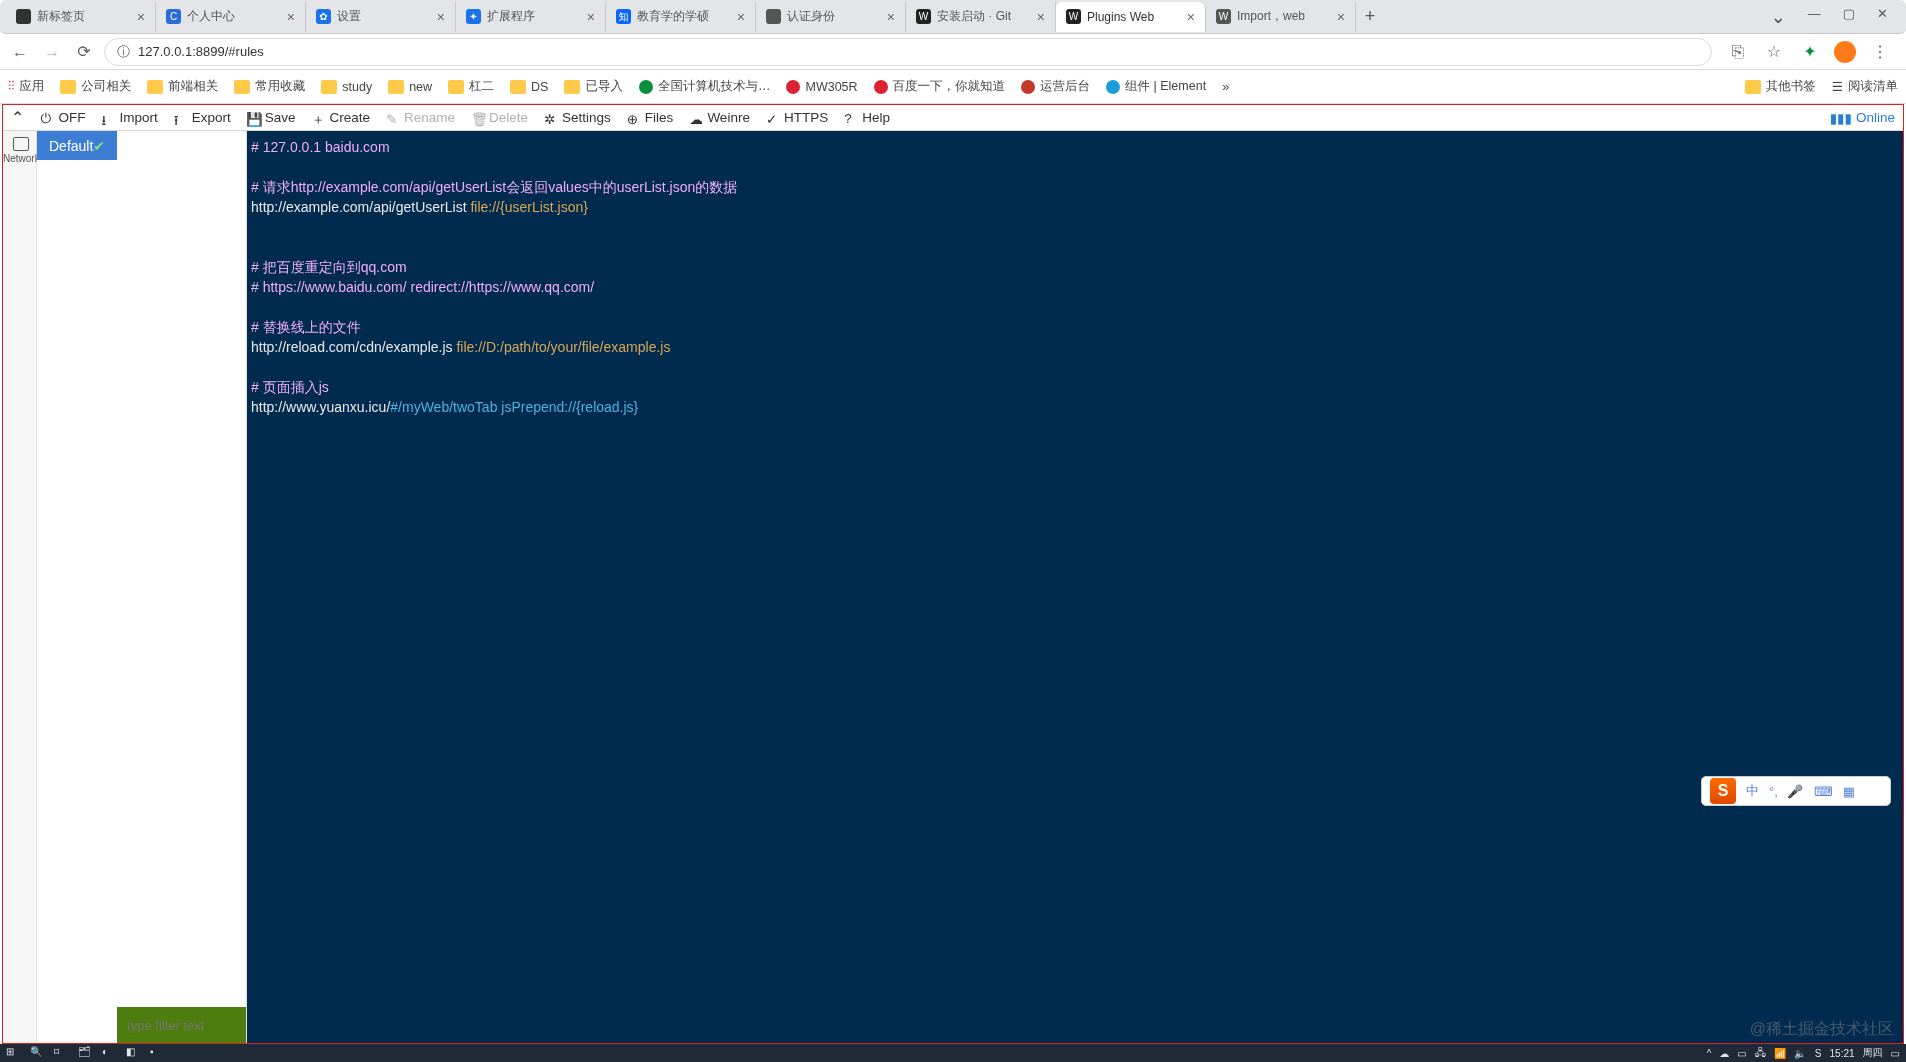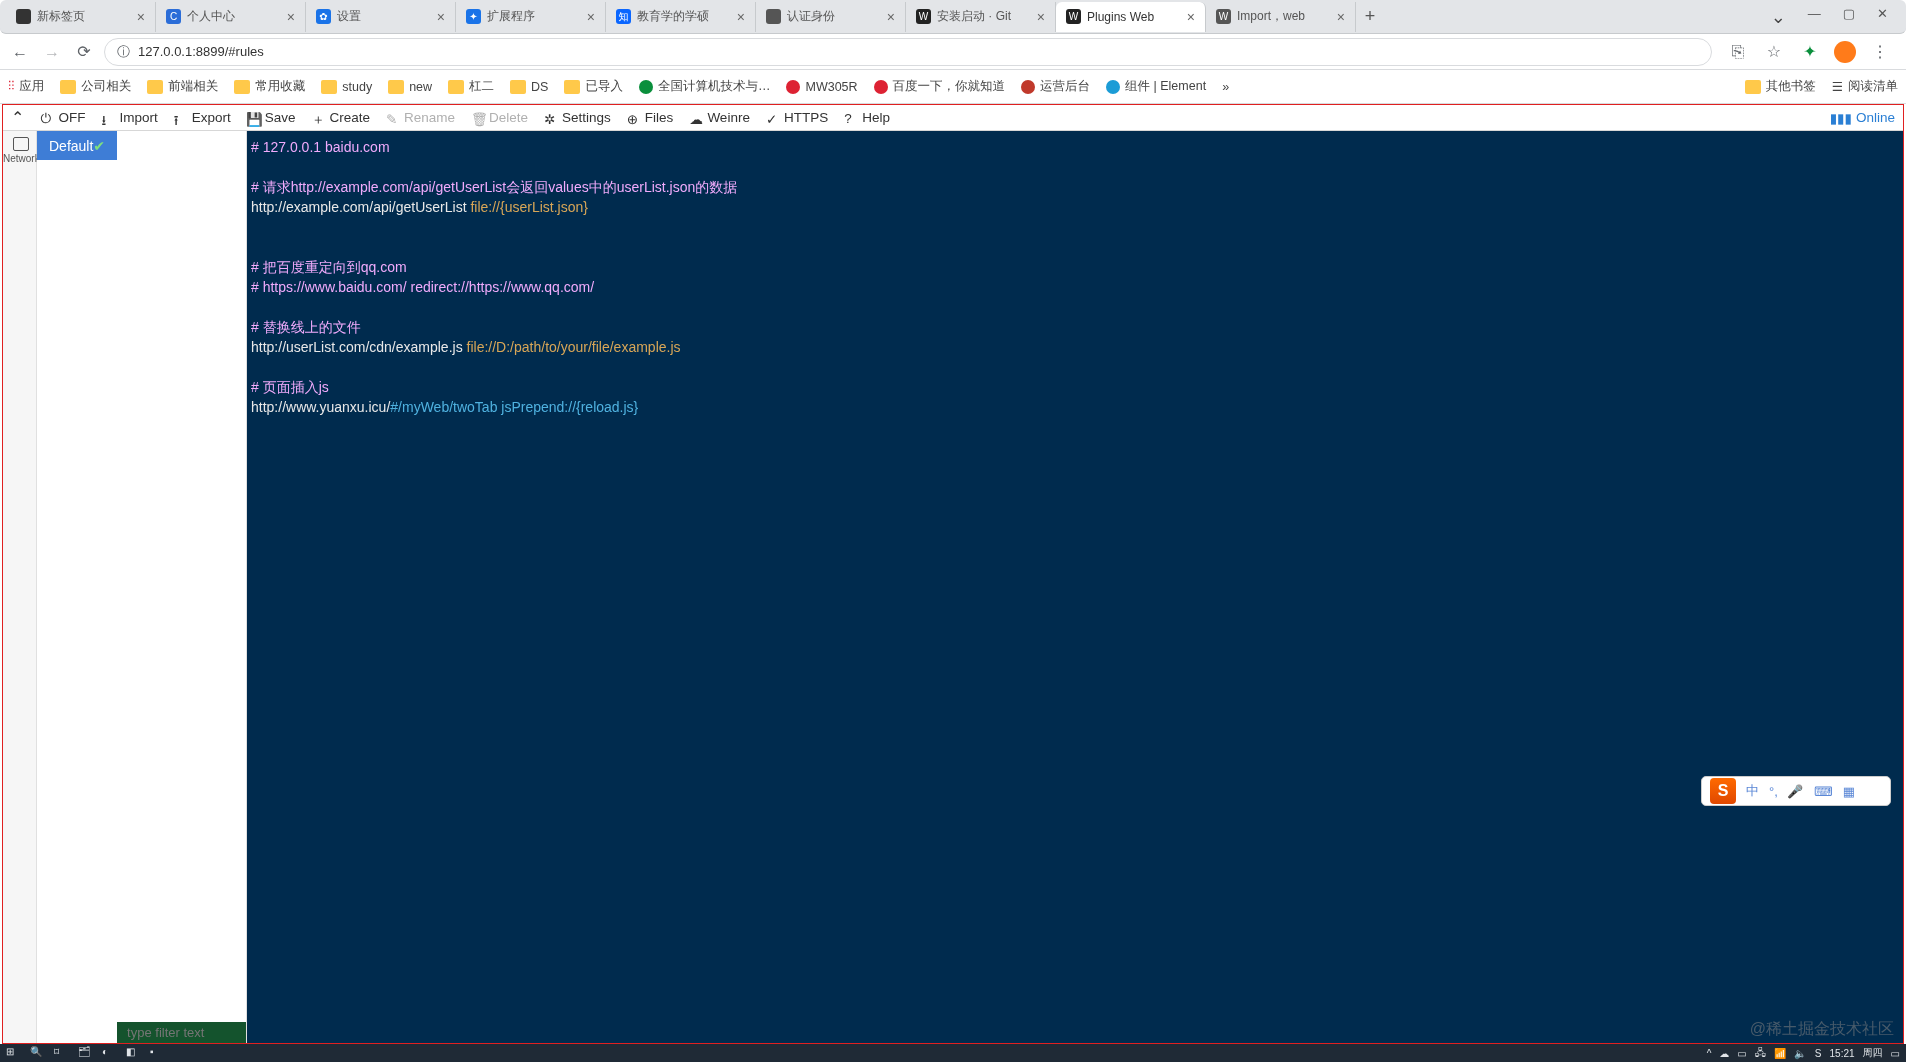--- a/index.html
+++ b/index.html
@@ -38,21 +38,21 @@
 
 .app-body { flex:1; display:flex; min-height:0; }
 .vtabs { width:34px; background:#f6f6f6; border-right:1px solid #e0e0e0; display:flex; flex-direction:row; align-items:flex-start; padding-top:6px; gap:10px; font-size:10px; color:#555; }
 .vtab { display:flex; flex-direction:column; align-items:center; gap:2px; cursor:pointer; }
 .vtab.active { color:#111; }
 .vtab .vi { width:16px; height:14px; border:1.5px solid #555; border-radius:2px; }
 
 .rule-list { width:210px; background:#fff; border-right:1px solid #e0e0e0; display:flex; flex-direction:row; }
 .rule-item { height:29px; display:flex; align-items:center; padding:0 12px; font-size:14px; color:#fff; background:#3e7dd6; justify-content:space-between; cursor:pointer; }
 .rule-item .chk { color:#7fe07f; font-size:14px; }
-.rule-filter { margin-top:auto; height:21px; background:#14532d; }
+.rule-filter { margin-top:auto; height:36px; background:#4d7c0f; }
 .rule-filter input { width:100%; height:100%; background:transparent; border:none; padding:0 10px; color:#ddd; font-size:13px; outline:none; }
 
 .editor { flex:1; background:#002b4e; color:#e8e8e8; padding:6px 4px; font:14px/20px Consolas,monospace; overflow:auto; white-space:pre; }
 .cm { color:#f0abfc; }
 .lnk { color:#d8a657; }
 .pth { color:#4fb2e0; }
 
 
 .ime { position:absolute; right:15px; top:776px; width:190px; height:30px; background:#fff; border:1px solid #ccc; border-radius:5px; display:flex; align-items:center; gap:10px; padding:0 8px; font-size:13px; z-index:50; }
 .ime .sg { width:26px; height:26px; background:linear-gradient(#ff6a00,#e04800); border-radius:4px; color:#fff; font-weight:bold; font-size:16px; display:flex; align-items:center; justify-content:center; }
@@ -290,21 +290,21 @@
     <div class="editor" id="editor"><span class="cm"># 127.0.0.1 baidu.com</span>
 
 <span class="cm"># 请求http://example.com/api/getUserList会返回values中的userList.json的数据</span>
 <span>http://example.com/api/getUserList </span><span class="lnk">file://{userList.json}</span>
 
 
 <span class="cm"># 把百度重定向到qq.com</span>
 <span class="cm"># https://www.baidu.com/ redirect://https://www.qq.com/</span>
 
 <span class="cm"># 替换线上的文件</span>
-<span>http://userList.com/cdn/example.js </span><span class="lnk">file://D:/path/to/your/file/example.js</span>
+<span>http://reload.com/cdn/example.js </span><span class="lnk">file://D:/path/to/your/file/example.js</span>
 
 <span class="cm"># 页面插入js</span>
 <span>http://www.yuanxu.icu/</span><span class="pth">#/myWeb/twoTab jsPrepend://{reload.js}</span>
 </div>
   </div>
 </div>
 
 <div class="ime">
   <span class="sg">S</span>
   <span class="ico">中</span>

